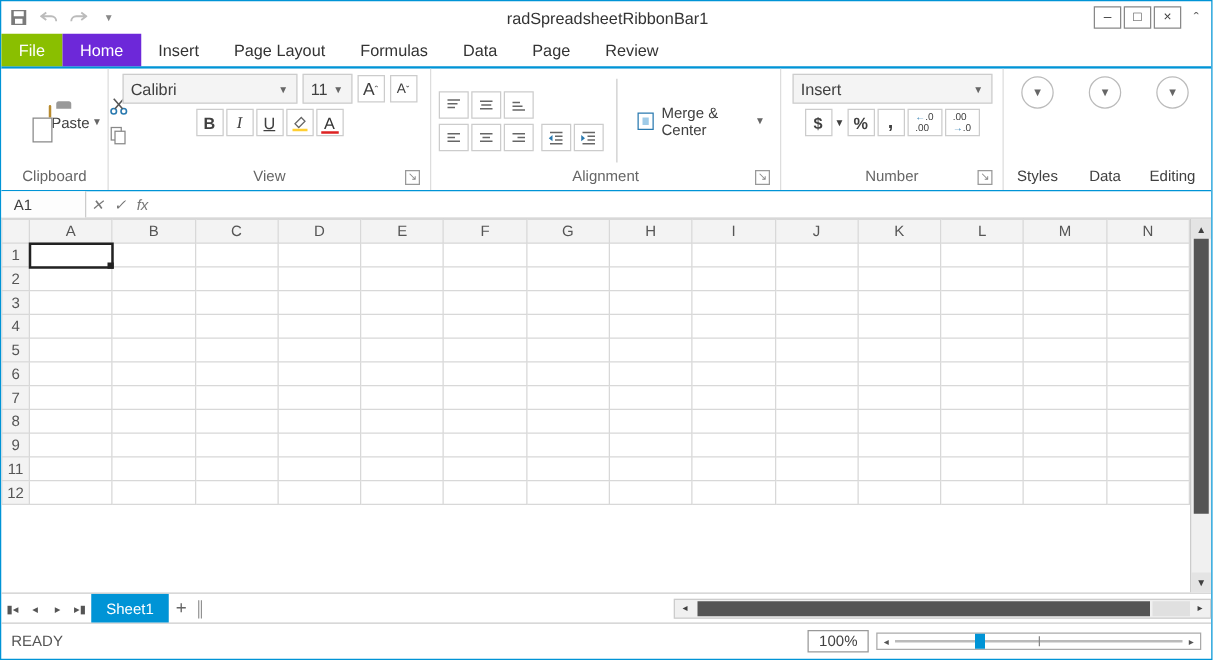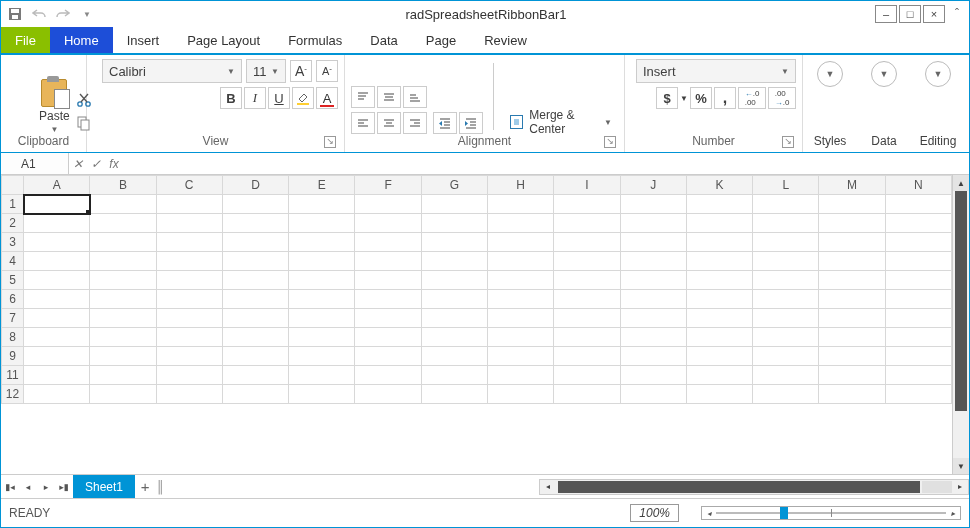--- a/index.html
+++ b/index.html
@@ -7,29 +7,29 @@
 .titlebar { display: flex; align-items: center; height: 26px; padding: 0 4px; }
 .qat { display: flex; align-items: center; gap: 4px; }
 .qat-btn { width: 20px; height: 20px; display: flex; align-items: center; justify-content: center; color: #888; }
 .title { flex: 1; text-align: center; font-size: 13px; color: #333; }
 .winctrls { display: flex; gap: 2px; }
 .winbtn { width: 22px; height: 18px; border: 1px solid #888; background: #fff; display: flex; align-items: center; justify-content: center; font-size: 11px; }
 .collapse { width: 16px; display: flex; align-items: center; justify-content: center; color: #666; margin-left: 4px; }
 .tabs { display: flex; align-items: stretch; height: 28px; border-bottom: 2px solid #0094d6; }
 .tab { padding: 0 14px; display: flex; align-items: center; font-size: 13px; color: #333; cursor: pointer; }
 .tab.file { background: #8abf00; color: #fff; }
-.tab.active { background: #1d4ed8; color: #fff; }
+.tab.active { background: #6d28d9; color: #fff; }
 .ribbon { display: flex; height: 98px; background: #fff; border-bottom: 1px solid #0094d6; }
 .group { display: flex; flex-direction: column; border-right: 1px solid #ddd; padding: 4px 6px 0 6px; }
-.group-body { flex: 1; display: flex; align-items: flex-end; gap: 6px; }
+.group-body { flex: 1; display: flex; align-items: center; gap: 6px; }
 .group-label { height: 18px; font-size: 12px; color: #666; text-align: center; position: relative; }
 .dlg { position: absolute; right: 2px; top: 2px; width: 12px; height: 12px; border: 1px solid #999; font-size: 9px; line-height: 9px; color: #888; }
 .vstack { display: flex; flex-direction: column; gap: 4px; }
 .hstack { display: flex; gap: 4px; align-items: center; }
-.paste-btn { display: flex; flex-direction: column; align-items: center; width: 42px; gap: 2px; padding-top: 2px; margin-left: 32px; }
+.paste-btn { display: flex; flex-direction: row; align-items: center; width: 42px; gap: 2px; padding-top: 2px; margin-left: 32px; }
 .paste-ico { width: 26px; height: 28px; position: relative; }
 .paste-ico .board { position: absolute; inset: 0; background: #e8b55a; border: 1px solid #b88b2e; border-radius: 2px; }
 .paste-ico .clip { position: absolute; top: -3px; left: 6px; width: 12px; height: 6px; background: #999; border-radius: 2px 2px 0 0; }
 .paste-ico .sheet { position: absolute; right: -3px; bottom: -2px; width: 16px; height: 20px; background: #fff; border: 1px solid #888; }
 .cut-ico svg, .copy-ico svg { width: 16px; height: 16px; }
 .combo { height: 24px; border: 1px solid #ccc; background: #f4f4f4; display: flex; align-items: center; padding: 0 6px; font-size: 13px; }
 .combo.font { width: 140px; }
 .combo.size { width: 40px; }
 .combo .arrow { margin-left: auto; font-size: 8px; color: #666; }
 .mini { width: 22px; height: 22px; border: 1px solid #ccc; display: flex; align-items: center; justify-content: center; font-size: 13px; background: #fff; }
@@ -38,21 +38,21 @@
 .align-row { display: flex; gap: 2px; }
 .align-btn { width: 24px; height: 22px; border: 1px solid #ccc; display: flex; align-items: center; justify-content: center; }
 .sep { width: 1px; background: #ccc; margin: 4px 4px; align-self: stretch; }
 .merge { display: flex; align-items: center; gap: 6px; height: 24px; padding: 0 6px; }
 .merge-ico { width: 16px; height: 14px; border: 1px solid #2a7ab0; position: relative; }
 .merge-ico::before { content: ""; position: absolute; left: 3px; right: 3px; top: 3px; bottom: 3px; background: #9fcbe8; }
 .num-fmt { width: 160px; }
 .circle-btn { width: 26px; height: 26px; border: 1px solid #bbb; border-radius: 50%; display: flex; align-items: center; justify-content: center; font-size: 9px; color: #666; margin: 4px auto 2px; }
 .simple-group { display: flex; flex-direction: column; align-items: center; width: 54px; padding-top: 2px; }
 .formula-bar { display: flex; align-items: center; height: 22px; border-bottom: 1px solid #ccc; }
-.namebox { width: 68px; padding: 0 20px; border-right: 1px solid #ccc; height: 100%; display: flex; align-items: center; background: #fdfdfd; }
+.namebox { width: 68px; padding: 0 10px; border-right: 1px solid #ccc; height: 100%; display: flex; align-items: center; background: #fdfdfd; }
 .fbtn { width: 18px; height: 100%; display: flex; align-items: center; justify-content: center; color: #777; font-style: italic; }
 .grid-area { flex: 1; display: flex; overflow: hidden; position: relative; border-bottom: 1px solid #ccc; }
 .gridwrap { flex: 1; overflow: hidden; position: relative; }
 table.grid { border-collapse: collapse; width: 100%; }
 .grid th, .grid td { border: 1px solid #d8d8d8; height: 19px; font-weight: normal; font-size: 12px; color: #555; text-align: center; }
 .grid th.corner { width: 22px; background: #f3f3f3; }
 .grid th.colh { background: #f3f3f3; min-width: 65px; }
 .grid th.rowh { width: 22px; background: #f3f3f3; }
 .grid td { background: #fff; }
 td.sel { outline: 2px solid #222; outline-offset: -1px; position: relative; }
@@ -65,21 +65,21 @@
 .navbtn { width: 18px; height: 100%; display: flex; align-items: center; justify-content: center; font-size: 9px; color: #555; }
 .sheet-tab { background: #0094d6; color: #fff; padding: 0 12px; height: 100%; display: flex; align-items: center; font-size: 12px; }
 .addsheet { width: 20px; text-align: center; font-size: 15px; color: #666; }
 .hscroll { margin-left: auto; width: 430px; height: 16px; background: #f0f0f0; display: flex; align-items: center; border: 1px solid #ccc; }
 .hscroll .thumb { height: 12px; background: #555; flex: 1; margin: 0 2px; }
 .hscroll .gap { width: 30px; height: 12px; background: #e0e0e0; }
 .hscroll .arr { width: 16px; text-align: center; font-size: 8px; }
 .splitter { width: 10px; display:flex; align-items:center; justify-content:center; color:#888; }
 .status { height: 28px; display: flex; align-items: center; padding: 0 8px; }
 .ready { font-size: 12px; color: #555; }
-.zoom { margin-left: auto; display: flex; align-items: center; gap: 22px; font-style: italic; }
+.zoom { margin-left: auto; display: flex; align-items: center; gap: 6px; }
 .zoom-box { border: 1px solid #999; padding: 1px 8px; font-size: 12px; }
 .slider { width: 260px; height: 14px; border: 1px solid #aaa; display: flex; align-items: center; position: relative; }
 .slider .arr { width: 14px; text-align: center; font-size: 8px; color: #555; }
 .slider .track { flex: 1; height: 2px; background: #bbb; position: relative; }
 .slider .tick { position: absolute; top: -3px; bottom: -3px; width: 1px; background: #888; left: 50%; }
 .slider .thumb { position: absolute; top: -5px; width: 8px; height: 12px; background: #0094d6; left: 28%; }
 svg.lines line { stroke: #666; stroke-width: 1.2; }
 </style>
 </head>
 <body>

